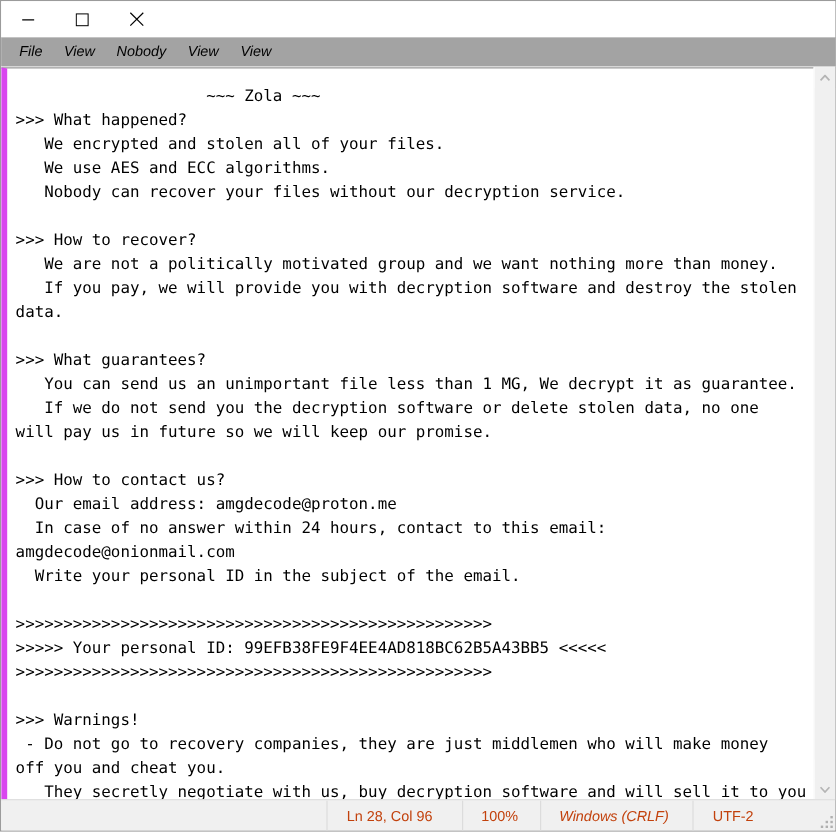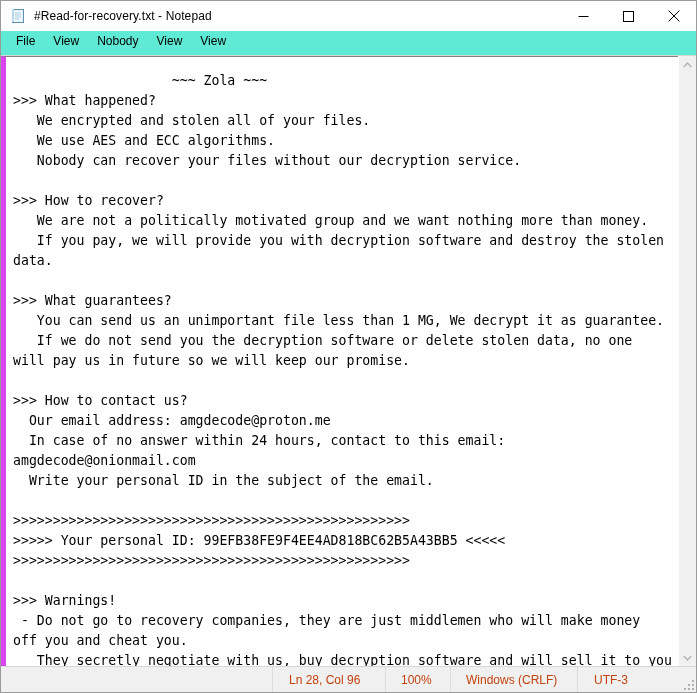--- a/index.html
+++ b/index.html
@@ -70,23 +70,25 @@
     background: transparent;
   }
   .cap-glyph {
     display: block;
   }
 
   
   .menubar {
     height: 24px;
     min-height: 24px;
-    background: #5eead4;
-    display: flex;
+    background: #a3a3a3;
+    display: flex;
+    align-items: center;
     padding-left: 6px;
+    font-style: italic;
   }
   .menu-item {
     font-family: "Liberation Sans", sans-serif;
     font-size: 12px;
     color: #000000;
     padding: 3px 9px 4px 9px;
     white-space: nowrap;
     cursor: default;
   }
 
@@ -170,21 +172,21 @@
   }
   .status-cell {
     display: flex;
     align-items: center;
     border-right: 1px solid #dcdcdc;
     white-space: nowrap;
     box-sizing: border-box;
   }
   .cell-ln   { width: 113px; padding-left: 16px; }
   .cell-zoom { width: 65px;  padding-left: 15px; text-align: right; }
-  .cell-eol  { width: 127px; padding-left: 15px; }
+  .cell-eol  { width: 127px; padding-left: 15px; font-style: italic; }
   .cell-enc  { width: 102px; padding-left: 16px; border-right: none; }
   .grip {
     width: 16px;
     align-self: flex-end;
     height: 16px;
     position: relative;
     margin-left: auto;
   }
   .grip i {
     position: absolute;
@@ -192,34 +194,20 @@
     height: 2px;
     background: #b0b0b0;
   }
 </style>
 </head>
 <body>
 
 <div class="window">
 
   <div class="titlebar">
-    <div class="title-left">
-      <span class="app-icon">
-        <svg width="16" height="16" viewBox="0 0 16 16" xmlns="http://www.w3.org/2000/svg">
-          <rect x="2.5" y="1.5" width="11" height="13" fill="#d9eefb" stroke="#5f90ad" stroke-width="1"></rect>
-          <rect x="3.5" y="2.5" width="9" height="11" fill="#eef8fd" stroke="none"></rect>
-          <line x1="5" y1="5" x2="11" y2="5" stroke="#9dc3d8" stroke-width="0.8"></line>
-          <line x1="5" y1="7" x2="11" y2="7" stroke="#9dc3d8" stroke-width="0.8"></line>
-          <line x1="5" y1="9" x2="11" y2="9" stroke="#9dc3d8" stroke-width="0.8"></line>
-          <line x1="5" y1="11" x2="9" y2="11" stroke="#9dc3d8" stroke-width="0.8"></line>
-          <rect x="2" y="1" width="2" height="13" fill="#bcd9ea"></rect>
-        </svg>
-      </span>
-      <span class="title-text">#Read-for-recovery.txt - Notepad</span>
-    </div>
     <div class="caption-buttons">
       <div class="cap-btn">
         <svg class="cap-glyph" width="11" height="11" viewBox="0 0 11 11" xmlns="http://www.w3.org/2000/svg">
           <line x1="0.5" y1="5.5" x2="10.5" y2="5.5" stroke="#000000" stroke-width="1"></line>
         </svg>
       </div>
       <div class="cap-btn">
         <svg class="cap-glyph" width="11" height="11" viewBox="0 0 11 11" xmlns="http://www.w3.org/2000/svg">
           <rect x="0.5" y="0.5" width="10" height="10" fill="none" stroke="#000000" stroke-width="1"></rect>
         </svg>
@@ -293,21 +281,21 @@
         </svg>
       </div>
     </div>
   </div>
 
   <div class="statusbar">
     <div class="status-spacer"></div>
     <div class="status-cell cell-ln">Ln 28, Col 96</div>
     <div class="status-cell cell-zoom">100%</div>
     <div class="status-cell cell-eol">Windows (CRLF)</div>
-    <div class="status-cell cell-enc">UTF-3</div>
+    <div class="status-cell cell-enc">UTF-2</div>
     <div class="grip">
       <i style="right:2px;  bottom:2px;"></i>
       <i style="right:6px;  bottom:2px;"></i>
       <i style="right:10px; bottom:2px;"></i>
       <i style="right:2px;  bottom:6px;"></i>
       <i style="right:6px;  bottom:6px;"></i>
       <i style="right:2px;  bottom:10px;"></i>
     </div>
   </div>
 

